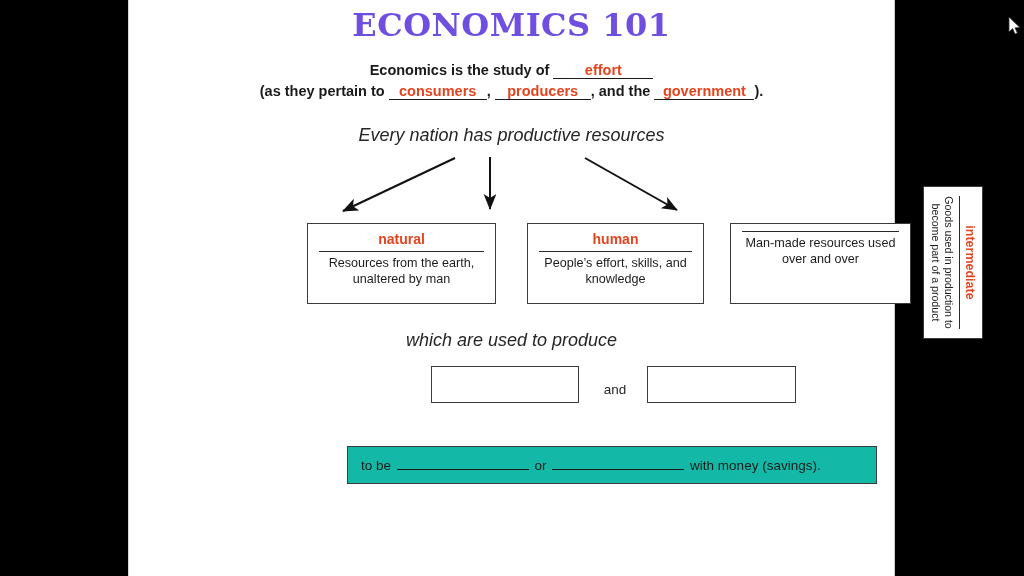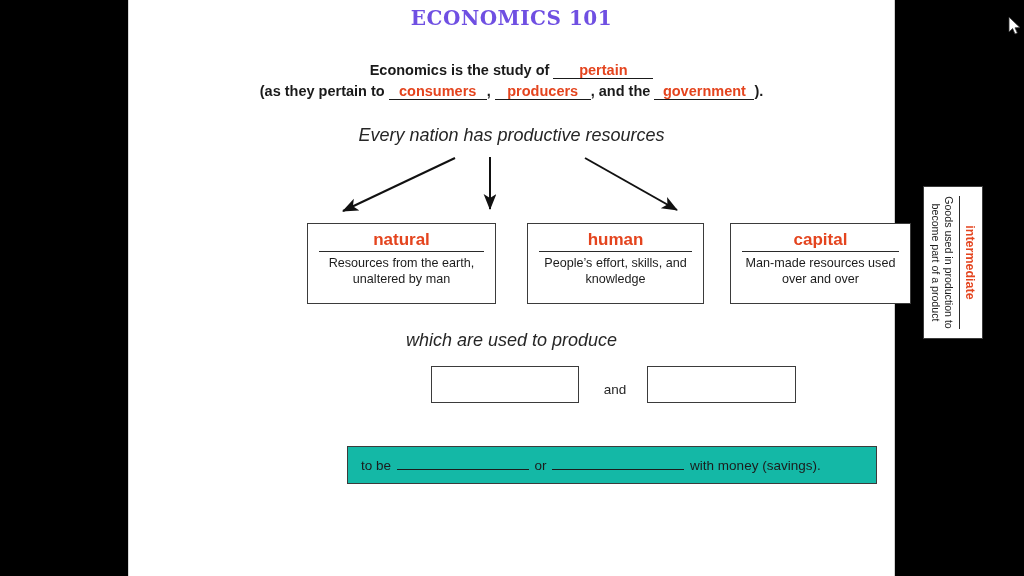--- a/index.html
+++ b/index.html
@@ -36,21 +36,21 @@
 
   
   #title {
     position: absolute;
     left: 0;
     top: 6px;
     width: 100%;
     text-align: center;
     font-family: "DejaVu Serif", "Liberation Serif", serif;
     font-weight: bold;
-    font-size: 20px;
+    font-size: 32px;
     letter-spacing: 0.5px;
     color: #6f4fe2;
   }
 
   
   #subtitle {
     position: absolute;
     left: 0;
     top: 60px;
     width: 100%;
@@ -102,21 +102,21 @@
     position: absolute;
     box-sizing: border-box;
     border: 1.3px solid #3b3b3b;
     background: #ffffff;
     padding: 7px 9px 6px 9px;
     text-align: center;
   }
   .res-term {
     color: #e4441e;
     font-weight: bold;
-    font-size: 17px;
+    font-size: 14px;
     line-height: 17px;
     padding-bottom: 3px;
   }
   .res-rule {
     height: 0;
     border-top: 1.2px solid #2a2a2a;
     margin: 0 2px 4px 2px;
   }
   .res-desc {
     font-size: 12.6px;
@@ -205,21 +205,21 @@
 </head>
 <body>
 
 <div id="screen">
 
   <div id="slide">
 
     <div id="title">ECONOMICS 101</div>
 
     <div id="subtitle">
-      <span class="line1"><span>Economics is the study of</span> <span class="blank w-choices">pertain</span>
+      <span class="line1"><span>Economics is the study of</span> <span class="blank w-choices">effort</span>
       </span>
       <span class="line2"><span>(as they pertain to</span> <span class="blank w-consumers">consumers</span><span>,</span> <span class="blank w-producers">producers</span><span>, and the</span> <span class="blank w-government">government</span><span>).</span>
       </span>
     </div>
 
     <div id="caption-resources" class="caption">Every nation has productive resources</div>
 
     <svg class="arrow-svg" style="left:200px; top:155px;" width="130" height="62" viewBox="0 0 130 62">
       <defs>
         <marker id="ah" markerWidth="9" markerHeight="9" refX="7.5" refY="3.2" orient="auto" markerUnits="strokeWidth">
@@ -243,21 +243,20 @@
       <div class="res-desc">Resources from the earth, unaltered by man</div>
     </div>
 
     <div id="box-human" class="res-box">
       <div class="res-term">human</div>
       <div class="res-rule"></div>
       <div class="res-desc">People’s effort, skills, and knowledge</div>
     </div>
 
     <div id="box-capital" class="res-box">
-      <div class="res-term">capital</div>
       <div class="res-rule"></div>
       <div class="res-desc">Man-made resources used over and over</div>
     </div>
 
     <div id="box-intermediate">
       <div class="res-term">intermediate</div>
       <div class="res-rule"></div>
       <div class="res-desc">Goods used in production to become part of a product</div>
     </div>
 

